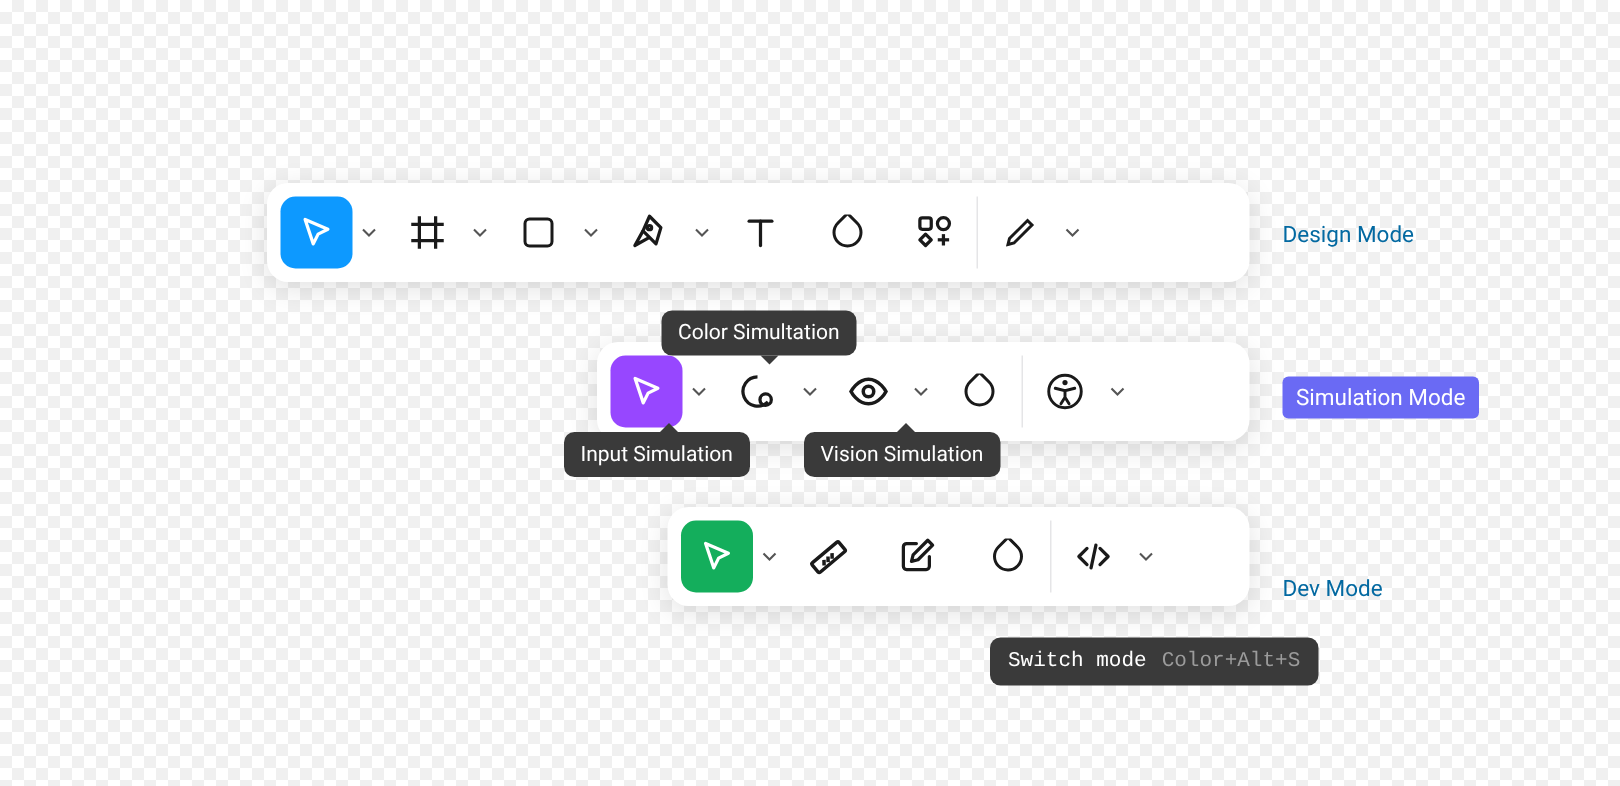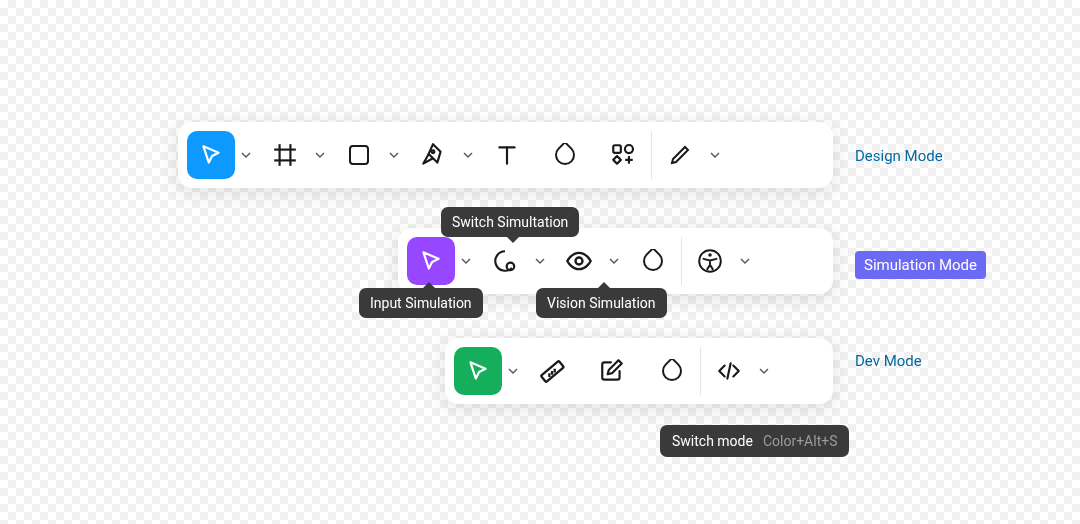--- a/index.html
+++ b/index.html
@@ -129,20 +129,21 @@
   .shortcut-pill {
     position: absolute;
     background: #3a3a3a;
     color: #fff;
     font-size: 14px;
     padding: 8px 12px;
     border-radius: 7px;
     display: flex;
     align-items: center;
     gap: 10px;
+    font-family: Liberation Mono, monospace;
   }
   .shortcut-pill .keys { color: #9b9b9b; }
 
   svg { display: block; }
 </style>
 </head>
 <body>
 
 <div class="toolbar" style="left:178px; top:122px; width:655px;">
   <div class="tool selected-blue">
@@ -286,22 +287,22 @@
         <path d="M6 10l6 1.5L18 10M12 11.5v4M12 15.5l-2.5 4M12 15.5l2.5 4" stroke-linecap="round"></path>
       </svg>
   </div>
   <div class="chev" style="margin-right:0">
     <svg viewBox="0 0 10 10">
         <path d="M1 3l4 4 4-4" fill="none" stroke="currentColor" stroke-width="1.4"></path>
       </svg>
   </div>
 </div>
 
-<div class="tooltip point-down" style="left:441px; top:207px; --arrow-x:72px;">Switch Simultation</div>
-<div class="tooltip point-up" style="left:359px; top:288px; --arrow-x:70px;">Input Simulation</div>
+<div class="tooltip point-down" style="left:441px; top:207px; --arrow-x:72px;">Color Simultation</div>
+<div class="tooltip point-up" style="left:376px; top:288px; --arrow-x:70px;">Input Simulation</div>
 <div class="tooltip point-up" style="left:536px; top:288px;text-align:center; --arrow-x:68px;">Vision Simulation</div>
 
 <div class="badge" style="left:855px; top:251px;">Simulation Mode</div>
 
 <div class="toolbar" style="left:445px; top:338px; width:388px;">
   <div class="tool selected-green">
     <svg width="26" height="26" viewBox="0 0 24 24" fill="none" stroke="currentColor" stroke-width="2" stroke-linecap="round" stroke-linejoin="round">
         <path d="M5 4l5 15 3-6 6-3z"></path>
       </svg>
   </div>
@@ -344,18 +345,18 @@
         <line x1="13.5" y1="5" x2="10.5" y2="19"></line>
       </svg>
   </div>
   <div class="chev" style="margin-right:0">
     <svg viewBox="0 0 10 10">
         <path d="M1 3l4 4 4-4" fill="none" stroke="currentColor" stroke-width="1.4"></path>
       </svg>
   </div>
 </div>
 
-<div class="label" style="left:855px; top:352px;">Dev Mode</div>
+<div class="label" style="left:855px; top:383px;">Dev Mode</div>
 
 <div class="shortcut-pill" style="left:660px; top:425px;">
   <span>Switch mode</span>
   <span class="keys">Color+Alt+S</span>
 </div>
 
 </body></html>

